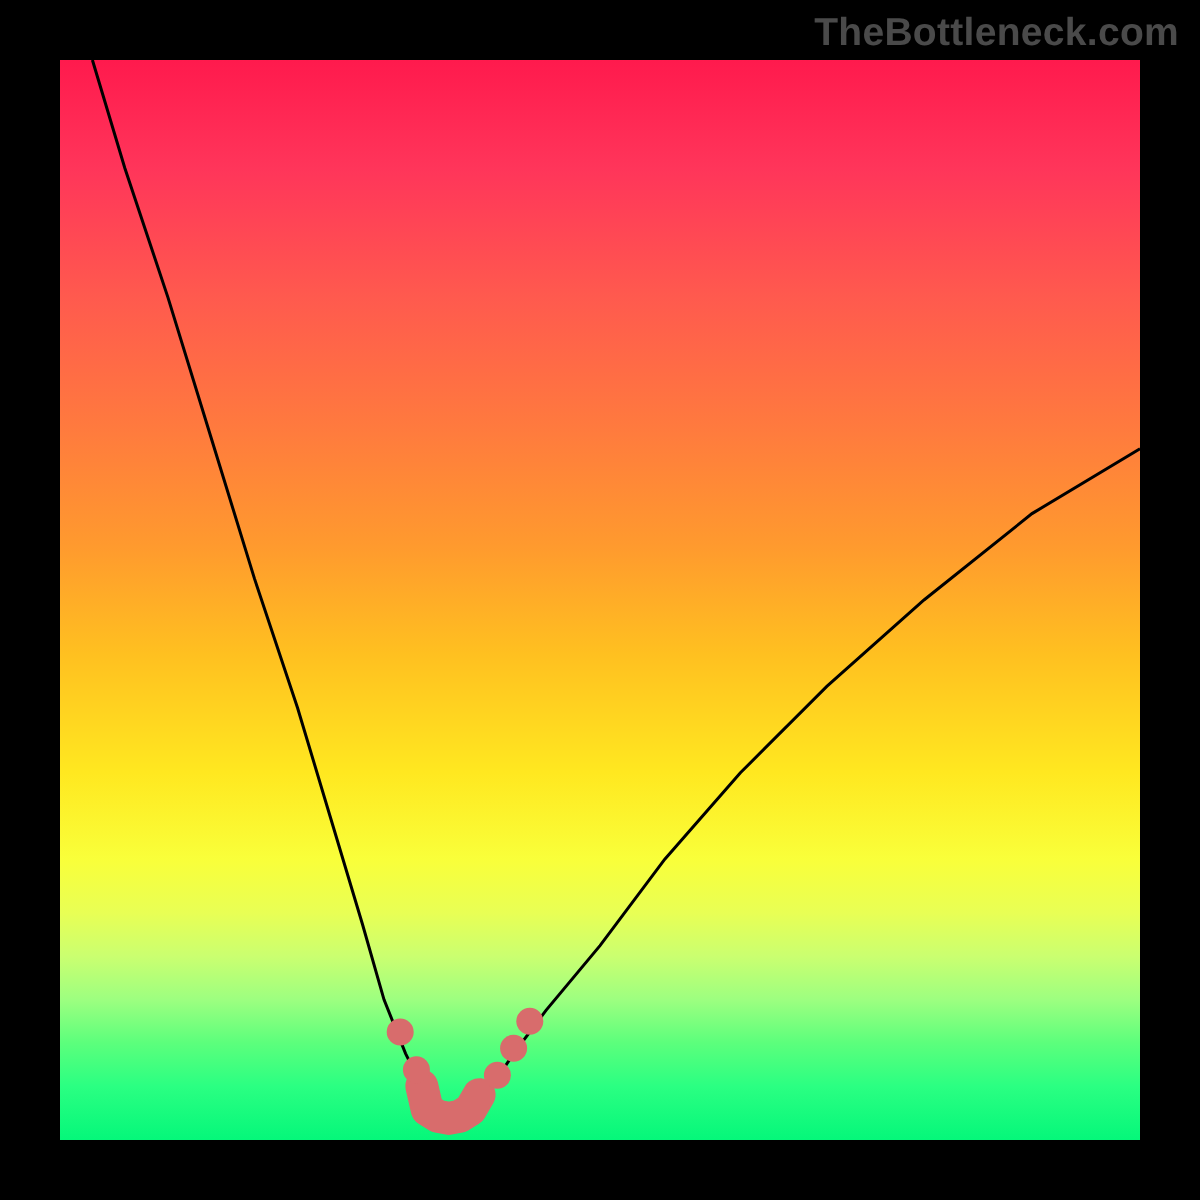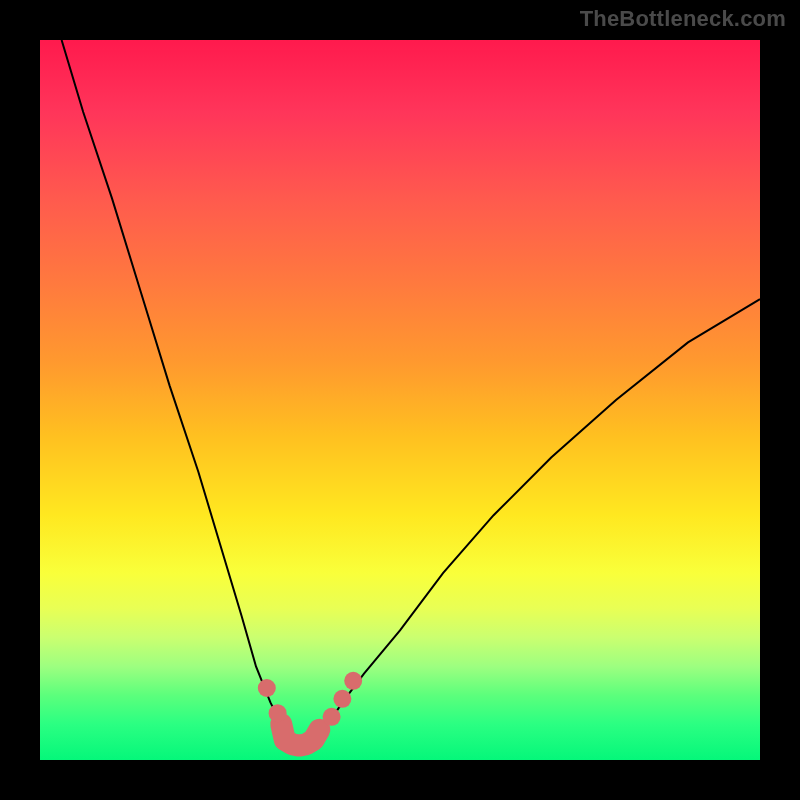--- a/index.html
+++ b/index.html
@@ -42,21 +42,21 @@
       #5cff7c 91%,
       #2bff82 95%,
       #05f77a 100%
     );
   }
   .watermark {
     position: absolute;
     top: 6px;
     right: 14px;
     color: #4a4a4a;
-    font-size: 22px;
+    font-size: 26px;
     font-weight: 600;
     letter-spacing: 0.2px;
   }
   svg.curve {
     position: absolute;
     left: 0;
     top: 0;
     width: 720px;
     height: 720px;
     overflow: visible;

